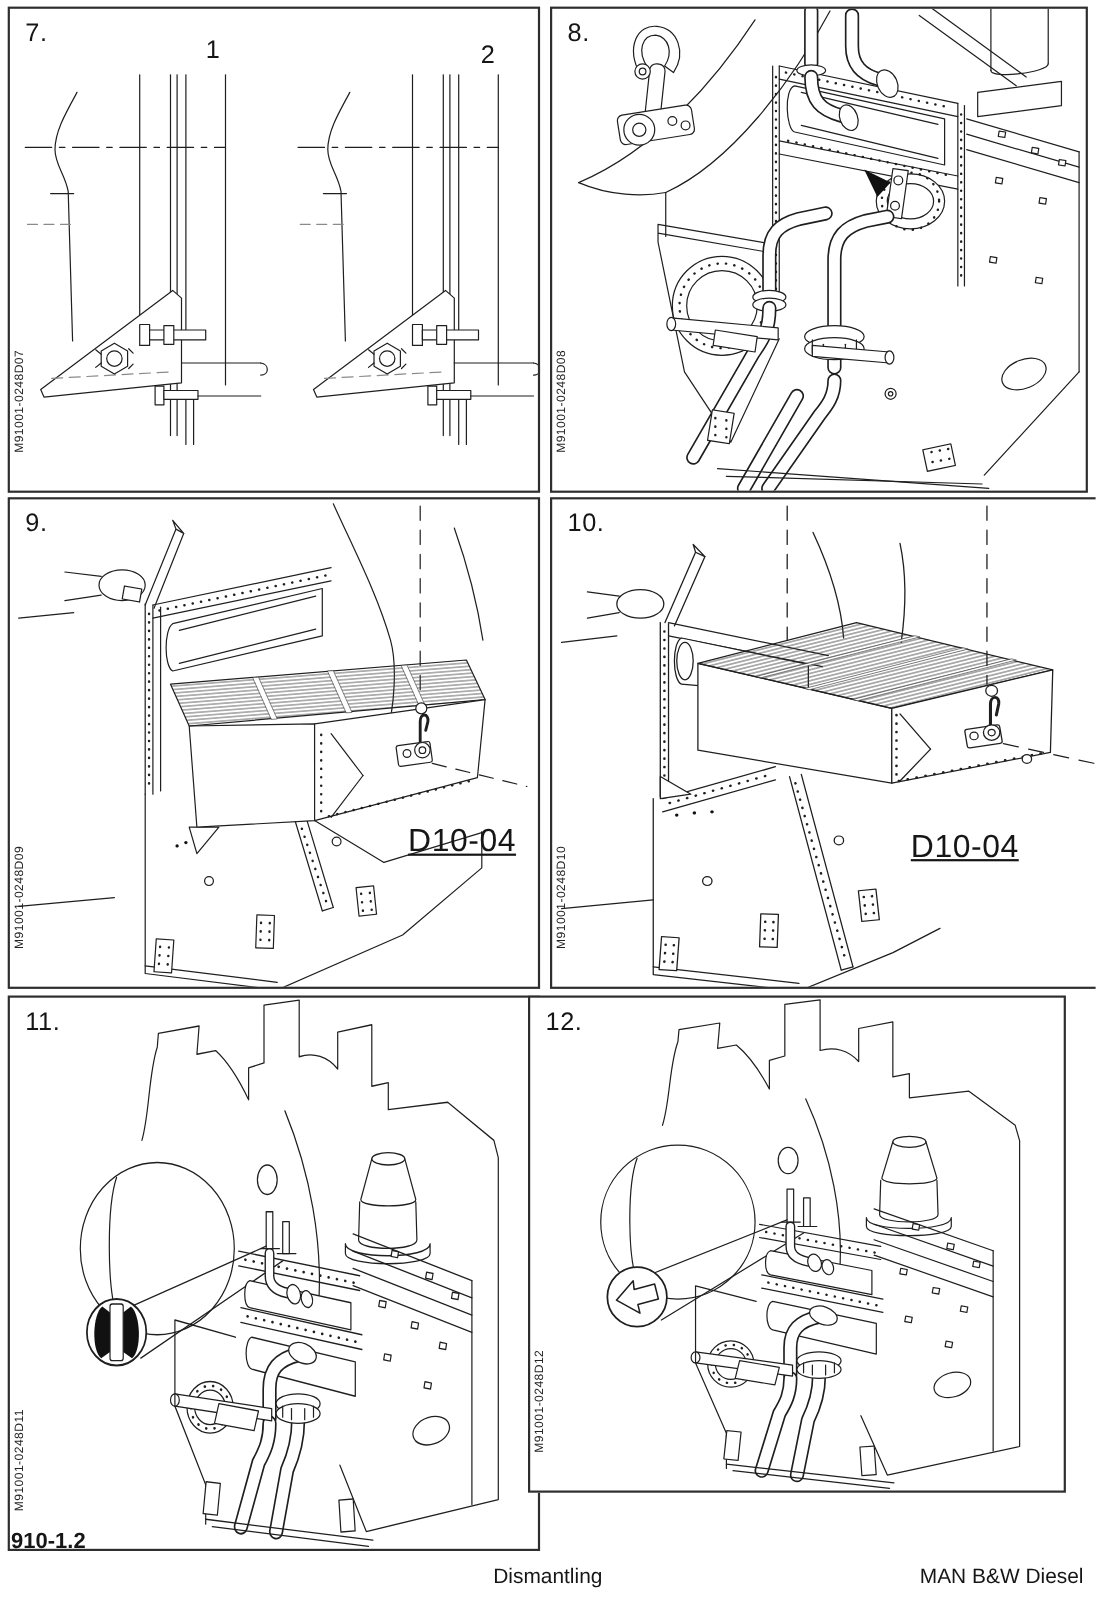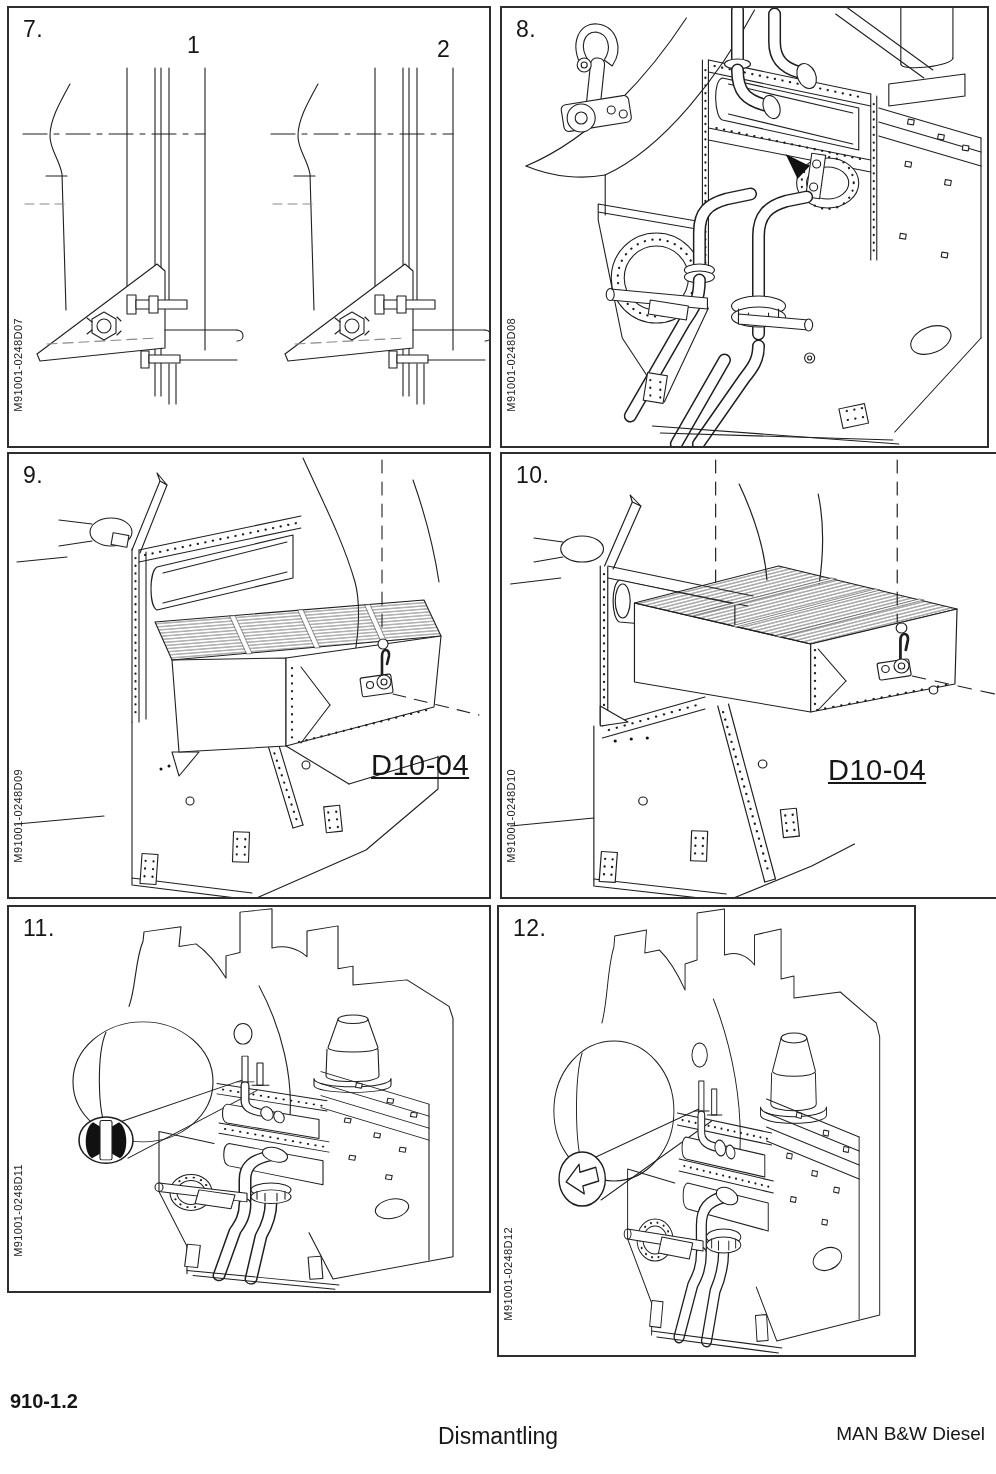--- a/index.html
+++ b/index.html
@@ -2,34 +2,34 @@
 <html><head>
 <meta charset="utf-8">
 <style>
   html,body{margin:0;padding:0;background:#fff;}
   body{width:996px;height:1474px;position:relative;font-family:"Liberation Sans",sans-serif;color:#161616;overflow:hidden;}
   .panel{position:absolute;border:2px solid #2e2e2e;background:#fff;box-sizing:border-box;}
   #p7 {left:7px;  top:6px;   width:484px;height:442px;}
   #p8 {left:500px;top:6px;   width:489px;height:442px;}
   #p9 {left:7px;  top:452px; width:484px;height:447px;}
   #p10{left:500px;top:452px; width:521px;height:447px;}
-  #p11{left:7px;  top:905px; width:484px;height:388px;}
-  #p12{left:497px;top:905px; width:419px;height:452px;}
+  #p11{left:7px;  top:905px; width:484px;height:505px;}
+  #p12{left:480px;top:905px; width:489px;height:452px;}
   .panel svg{position:absolute;left:0;top:0;width:100%;height:100%;}
   .num{position:absolute;top:8px;left:14px;font-size:23px;letter-spacing:0.5px;}
   .code{position:absolute;left:3px;bottom:34px;font-size:11px;letter-spacing:0.4px;
         writing-mode:vertical-rl;transform:rotate(180deg);white-space:nowrap;color:#222;}
   .sub{position:absolute;font-size:23px;}
   .ref{position:absolute;font-size:29px;letter-spacing:0.5px;text-decoration:underline;}
   #p9 .ref{left:362px;top:295px;}
   #p10 .ref{left:326px;top:300px;}
   .footer{position:absolute;left:0;top:1378px;width:996px;height:96px;}
   .f-doc{position:absolute;left:10px;top:12px;font-size:20px;font-weight:700;}
   .f-title{position:absolute;left:0;top:8px;width:996px;text-align:center;font-size:24px;font-weight:700;}
-  .f-sub{position:absolute;left:0;top:45px;width:996px;text-align:center;font-size:23px;}
+  .f-sub{position:absolute;left:0;top:45px;width:996px;text-align:center;font-size:19px;}
   .f-brand{position:absolute;right:11px;top:45px;font-size:19px;}
   svg.fig{stroke:#1f1f1f;fill:none;stroke-width:1.1;stroke-linecap:round;stroke-linejoin:round;}
   .wh{fill:#fff;}
   .bk{fill:#111;stroke:none;}
   .bolts{stroke-dasharray:0.2 7.5;stroke-width:2.2;stroke-linecap:round;}
   .dash{stroke-dasharray:13 9;}
   .dd{stroke-dasharray:24 7 5 7;}
   .gray{stroke:#8a8a8a;}
   .to{stroke-width:13;} .ti{stroke:#fff;stroke-width:10;}
   .to2{stroke-width:9;} .ti2{stroke:#fff;stroke-width:6.5;}

